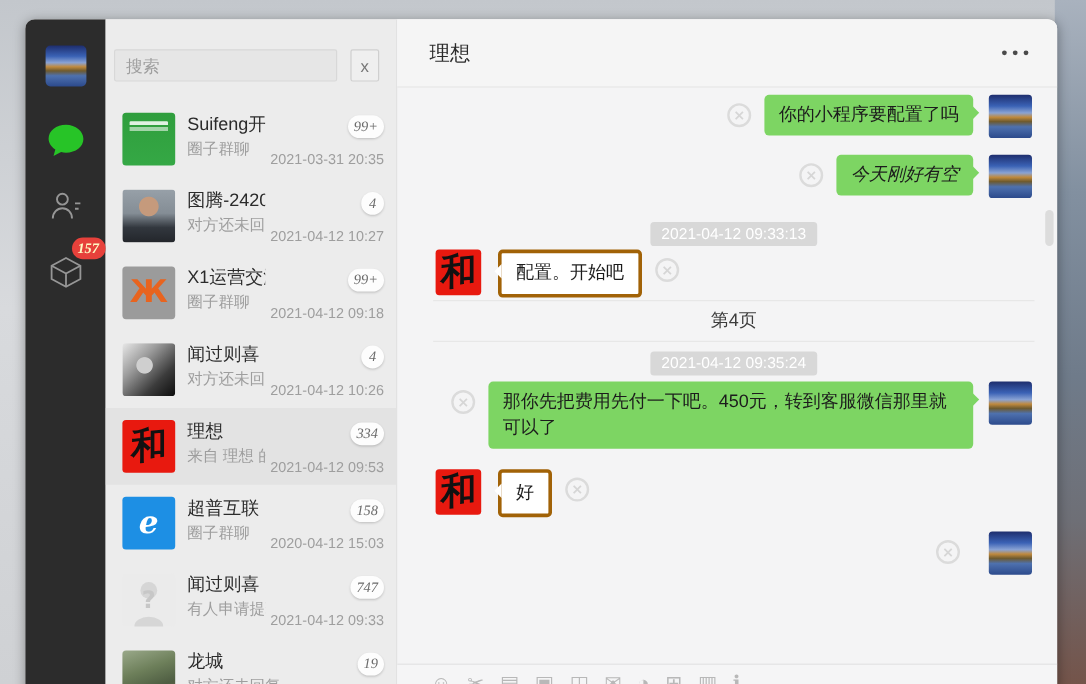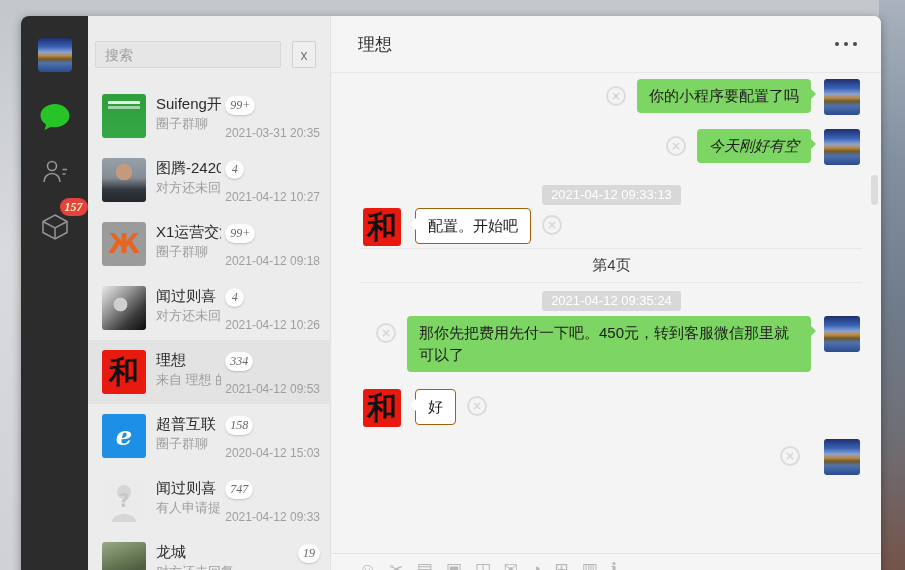--- a/index.html
+++ b/index.html
@@ -35,21 +35,21 @@
   .clear-btn{ width:24px; height:27px; margin-left:11px; background:#efefef; border:1px solid #cfcfcf;
     border-radius:2px; color:#777; font-size:14px; cursor:pointer; }
   .chat-list{ margin-top:16px; }
   .chat-item{ height:64px; display:flex; padding:10px 10px 8px 14px; cursor:pointer; }
   .chat-item.selected{ background:#e3e3e3; }
   .chat-item .av{ width:44px; height:44px; border-radius:3px; flex:none; overflow:hidden; position:relative;
     display:flex; align-items:center; justify-content:center; }
   .chat-item .mid{ flex:1; margin-left:10px; overflow:hidden; }
   .chat-item .name{ font-size:15px; line-height:19px; color:#2b2b2b; white-space:nowrap; overflow:hidden; }
   .chat-item .sub{ font-size:13px; line-height:17px; color:#9e9e9e; margin-top:2px; white-space:nowrap; overflow:hidden; }
-  .chat-item .right{ display:flex; flex-direction:column; justify-content:space-between; align-items:flex-start;
+  .chat-item .right{ display:flex; flex-direction:column; justify-content:space-between; align-items:flex-end;
     padding:2px 0 0 4px; flex:none; }
   .badge{ background:#fdfdfd; color:#6b6b6b; font:italic 12px/18px "Liberation Serif","DejaVu Serif",serif;
     min-width:19px; height:19px; padding:0 5px; border-radius:10px; text-align:center;
     box-shadow:0 1px 2px rgba(0,0,0,.18); }
   .time{ font-size:12px; color:#9e9e9e; white-space:nowrap; }
   
   .av-suifeng{ background:linear-gradient(180deg,#2f9e3d 0%,#35a845 100%); }
   .av-suifeng::before{ content:""; position:absolute; left:6px; top:7px; width:32px; height:10px;
     background:linear-gradient(180deg,rgba(255,255,255,.85) 0 3px,transparent 3px 5px,rgba(255,255,255,.55) 5px 8px,transparent 8px); border-radius:1px; }
   .av-man{ background:radial-gradient(circle at 50% 32%, #c59a7c 0 21%, transparent 23%),
@@ -82,21 +82,21 @@
   .msg{ display:flex; align-items:flex-start; }
   .msg.right{ justify-content:flex-end; }
   .msg .av36{ width:36px; height:36px; border-radius:3px; flex:none; }
   .msg.right .av36{ margin-left:13px; }
   .msg.left .av38{ width:38px; height:38px; border-radius:3px; flex:none; margin-right:14px;
     display:flex; align-items:center; justify-content:center; }
   .bubble{ position:relative; max-width:404px; padding:6px 12px; border-radius:4px;
     font-size:15px; line-height:22px; color:#1c1c1c; }
   .bubble.green{ background:#7dd563; }
   .bubble.green::after{ content:""; position:absolute; right:-11px; top:9px; border:6px solid transparent; border-left-color:#7dd563; }
-  .bubble.white{ background:#fff; border:1px solid #a16207; }
+  .bubble.white{ background:#fff; border:3px solid #a16207; }
   .bubble.white::before{ content:""; position:absolute; left:-12px; top:9px; border:6px solid transparent; border-right-color:#fff; }
   .err{ width:20px; height:20px; border:2px solid #dbdbdb; border-radius:50%; flex:none;
     color:#d6d6d6; font:bold 12px/16px "DejaVu Sans",sans-serif; text-align:center; margin-top:7px; cursor:pointer; }
   .err::before{ content:"×"; }
   .msg.right .err{ margin-right:11px; }
   .msg.left .err{ margin-left:11px; }
 
   .ts-row{ text-align:center; }
   .ts-pill{ display:inline-block; background:#d8d8d8; color:#fff; font-size:13px; line-height:20px;
     padding:0 9px; border-radius:3px; }

